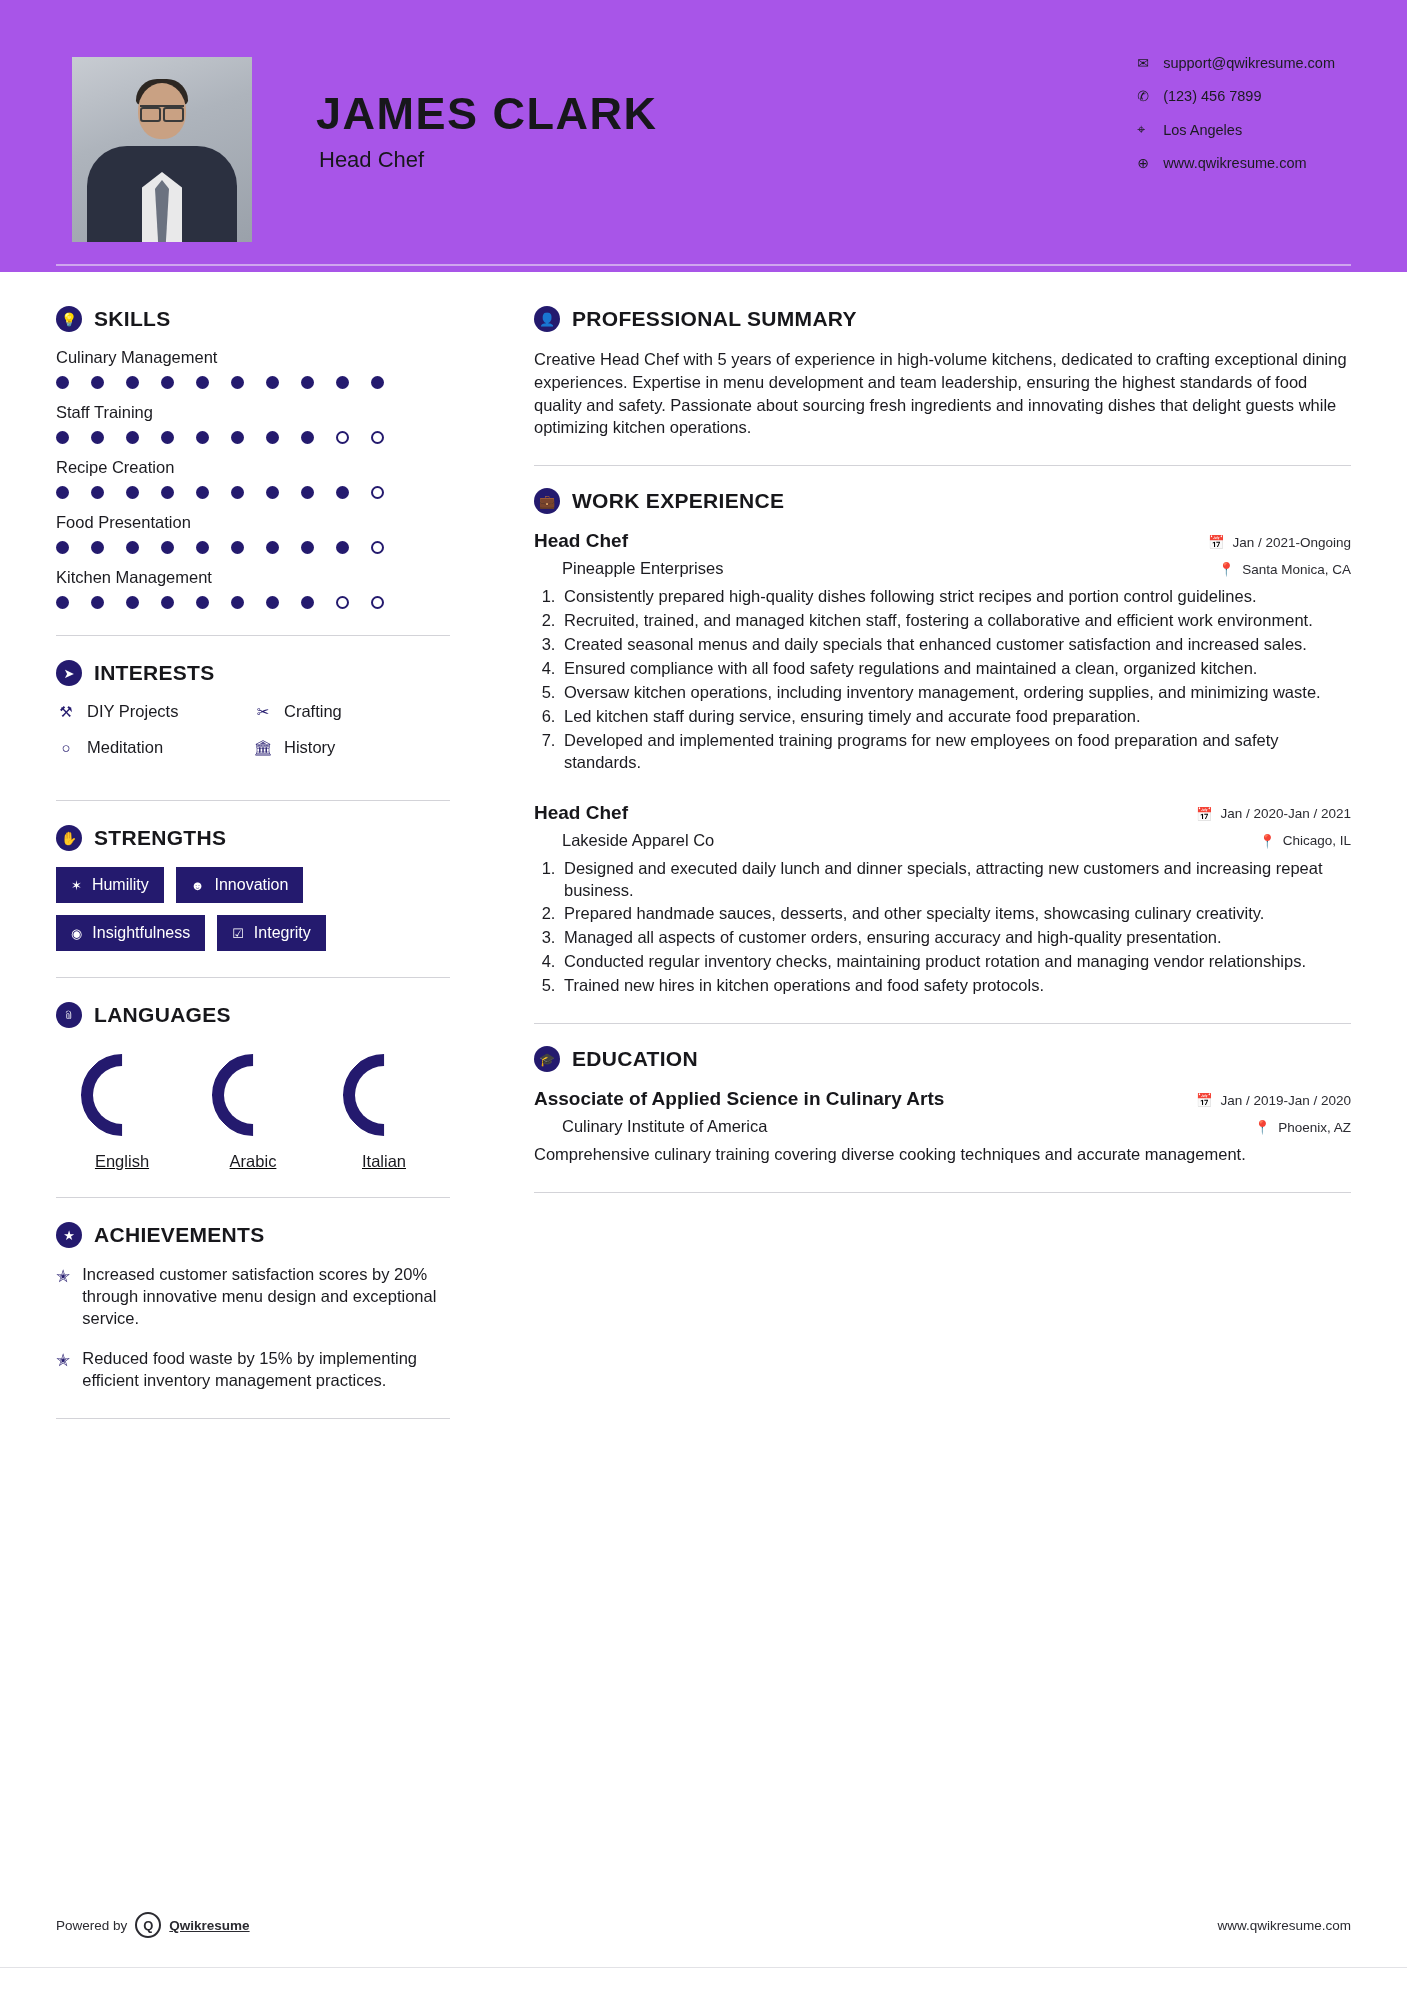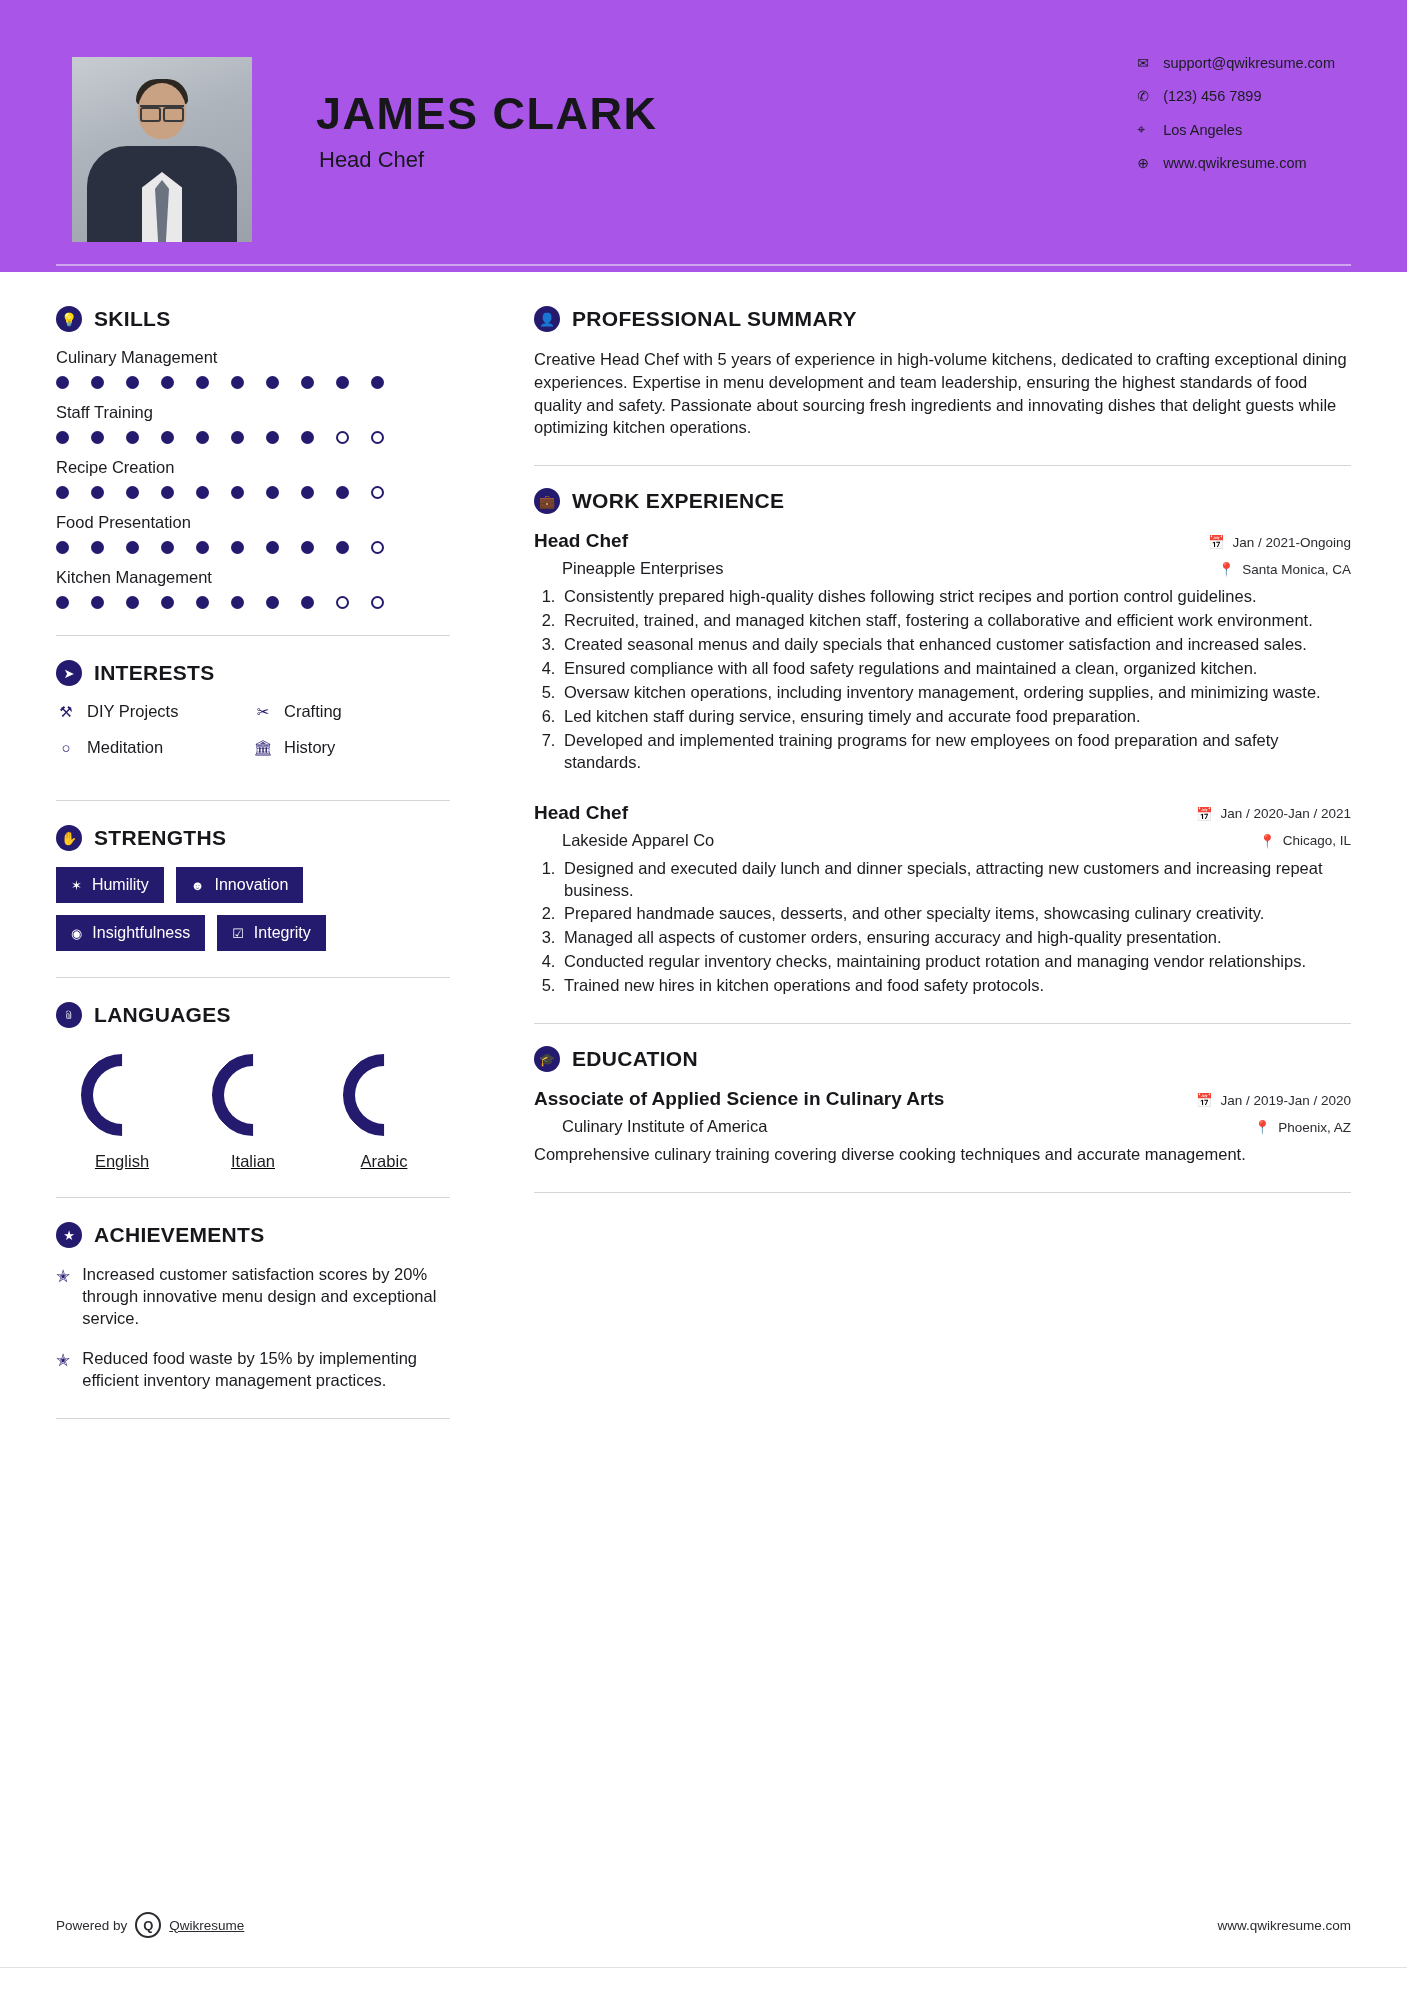--- a/index.html
+++ b/index.html
@@ -320,21 +320,21 @@
     color: #2b2b31;
   }
   .powered { display: flex; align-items: center; gap: 8px; }
   .qmark {
     width: 26px; height: 26px;
     border-radius: 50%;
     border: 2px solid #2b2b31;
     display: flex; align-items: center; justify-content: center;
     font-size: 13px; font-weight: bold;
   }
-  .brand { text-decoration: underline; }
+  .brand { text-decoration: underline; font-weight: bold; }
   .bottom-rule {
     position: absolute;
     left: 0; right: 0; bottom: 22px;
     height: 1px; background: #e2e2e6;
   }
 </style>
 </head>
 <body>
 
 <div class="page">
@@ -627,25 +627,25 @@
           <span class="badge">﹫</span>
           <span class="sec-title">LANGUAGES</span>
         </div>
         <div class="langs">
           <div class="lang">
             <div class="ring"></div>
             <div class="lang-name">English</div>
           </div>
           <div class="lang">
             <div class="ring"></div>
-            <div class="lang-name">Italian</div>
+            <div class="lang-name">Arabic</div>
           </div>
           <div class="lang">
             <div class="ring"></div>
-            <div class="lang-name">Arabic</div>
+            <div class="lang-name">Italian</div>
           </div>
         </div>
       </div>
 
       <div class="divider"></div>
 
       <div>
         <div class="sec-head">
           <span class="badge">★</span>
           <span class="sec-title">ACHIEVEMENTS</span>

